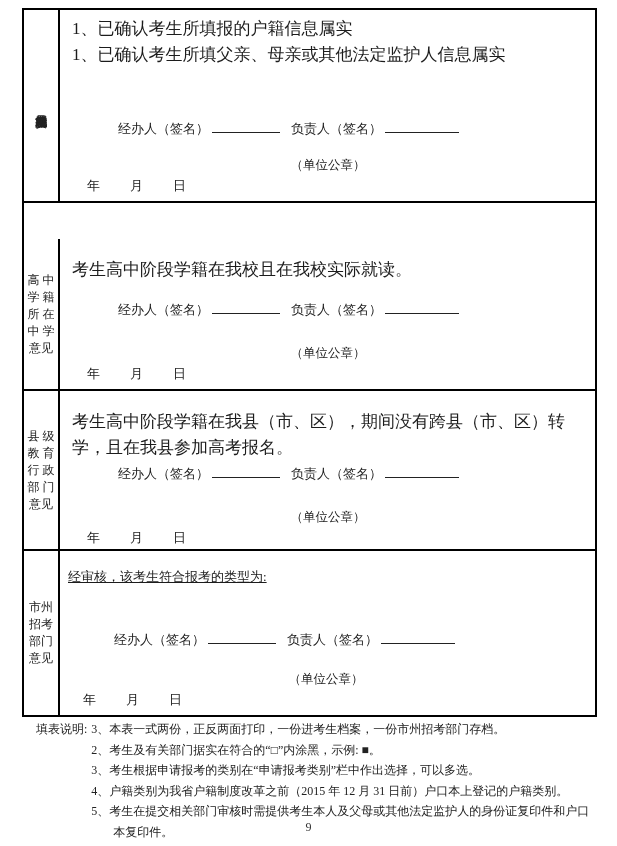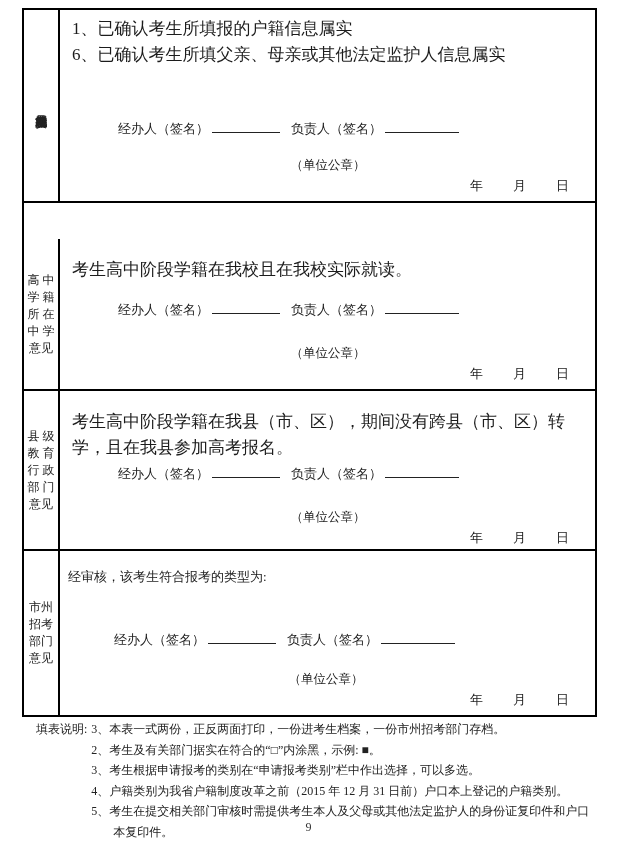--- a/index.html
+++ b/index.html
@@ -40,21 +40,21 @@
   .tcontent{
     flex:1;display:flex;flex-direction:column;
     padding:6px 11px 6px 12px;
     font-size:17px;line-height:26px;
   }
   .r1 .tcontent .cline{margin-top:12px;}
   .r2 .tcontent .cline{margin-top:12px;}
 
   
   .r3 .tcontent{font-size:13px;line-height:19px;padding-left:8px;}
-  .r3 .intro{margin-top:10px;}
+  .r3 .intro{margin-top:10px;text-decoration:underline;}
   .options{margin-top:5px;margin-left:27px;font-size:13px;}
   .option{display:inline-block;}
   .option + .option{margin-left:30px;}
   .cbox{
     display:inline-block;font-size:13px;color:#222;
   }
   .option:first-child .cbox{margin-right:6px;}
   .opt-num{display:inline-block;}
 
   
@@ -62,21 +62,21 @@
   .signline{margin-left:46px;white-space:nowrap;}
   .uline{
     display:inline-block;height:11px;border-bottom:1px solid #222;
     vertical-align:baseline;
   }
   .u1{width:68px;margin-left:3px;}
   .u2{width:74px;margin-left:3px;}
   .sgap{display:inline-block;width:11px;}
   .stampline{text-align:center;font-size:12.5px;margin-top:15px;line-height:17px;}
   .roomy .stampline{margin-top:22px;}
-  .dateline{text-align:right;font-size:13px;margin-top:3px;line-height:18px;}
+  .dateline{text-align:left;font-size:13px;margin-top:3px;line-height:18px;}
   .dateline span{margin:0 15px;}
 
   
   .notes{
     position:absolute;left:36px;top:719px;width:560px;
     font-size:12px;line-height:20.5px;color:#222;
     display:flex;align-items:flex-start;
   }
   .notes-title{flex:0 0 auto;white-space:nowrap;}
   .notes-items{flex:1;margin-left:4px;}
@@ -93,21 +93,21 @@
 <div class="sheet">
 
   <div class="form-table">
 
     <div class="trow r0">
       <div class="tlabel">
         <span class="v-label">户籍所在地公安局或派出所意见</span>
       </div>
       <div class="tcontent">
         <div class="cline">1、已确认考生所填报的户籍信息属实</div>
-        <div class="cline">6、已确认考生所填父亲、母亲或其他法定监护人信息属实</div>
+        <div class="cline">1、已确认考生所填父亲、母亲或其他法定监护人信息属实</div>
         <div class="signblock">
           <div class="signline">
             <span>经办人（签名）</span><span class="uline u1"></span><span class="sgap"></span><span>负责人（签名）</span><span class="uline u2"></span>
           </div>
           <div class="stampline">（单位公章）</div>
           <div class="dateline">
             <span>年</span><span>月</span><span>日</span>
           </div>
         </div>
       </div>

